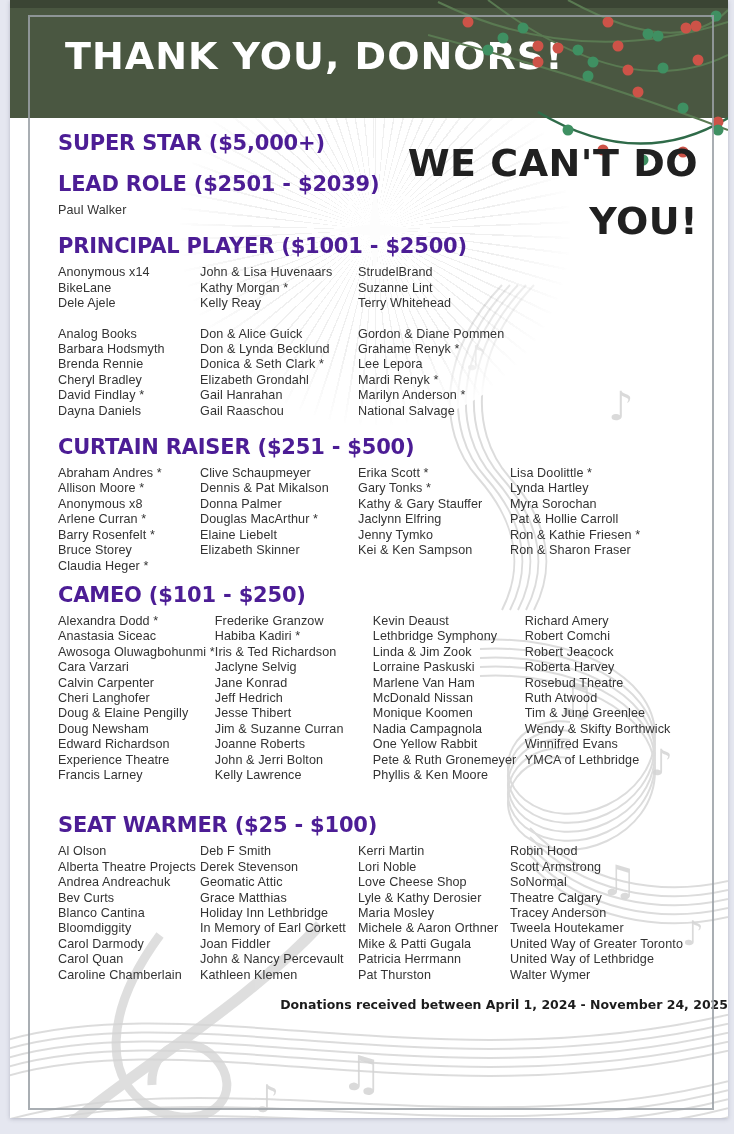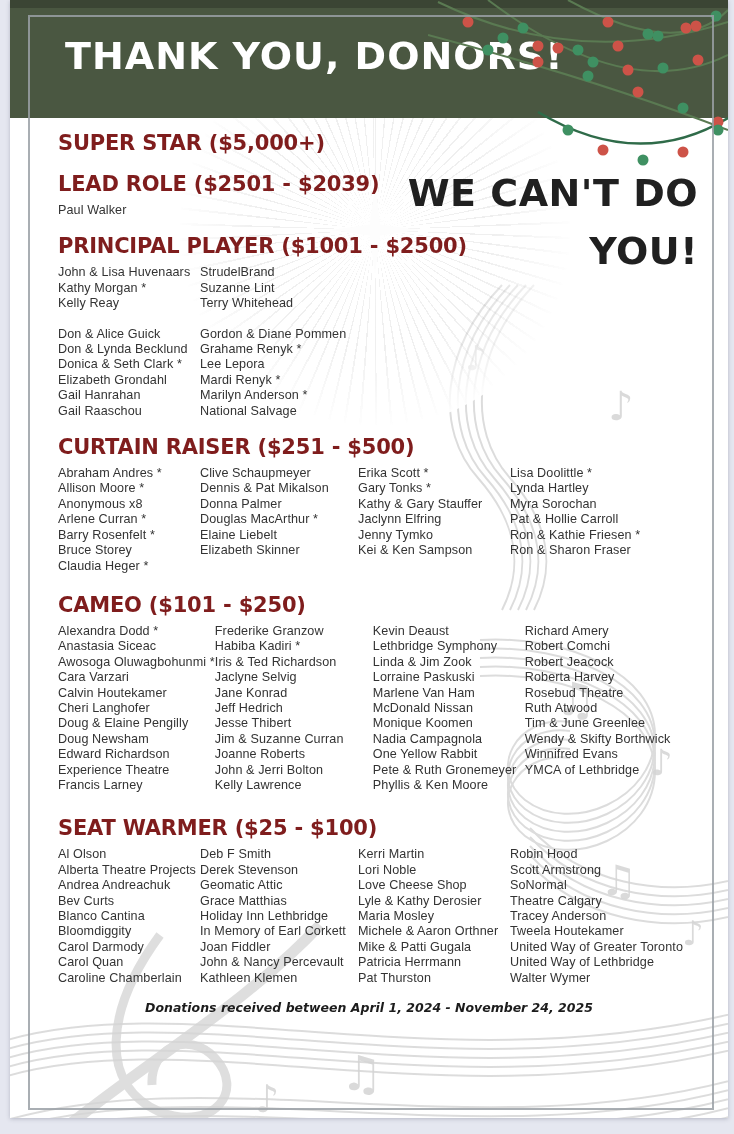--- a/index.html
+++ b/index.html
@@ -25,39 +25,39 @@
   
   .starburst{position:absolute;left:170px;top:35px;width:390px;height:390px;border-radius:50%;z-index:1;
         background:repeating-conic-gradient(rgba(70,70,70,.085) 0deg .7deg, transparent .7deg 4.6deg);}
   .starburst::after{content:"";position:absolute;inset:-2px;border-radius:50%;
         background:radial-gradient(circle,#fff 0%,rgba(255,255,255,.15) 18%,rgba(255,255,255,0) 42%,#fff 72%);}
   .starburst::before{content:"";position:absolute;left:152px;top:152px;width:86px;height:86px;background:#fdfdfd;z-index:1;
         clip-path:polygon(50% 0,56% 44%,100% 50%,56% 56%,50% 100%,44% 56%,0 50%,44% 44%);
         filter:drop-shadow(0 0 2px #d8d8d8);}
   .watermark{position:absolute;left:0;top:0;z-index:0;}
   
-  .tagline{position:absolute;top:164px;right:30px;width:320px;text-align:right;z-index:4;
+  .tagline{position:absolute;top:134px;right:30px;width:320px;text-align:right;z-index:4;
         font-family:"DejaVu Sans","Liberation Sans",sans-serif;font-weight:700;font-size:38px;line-height:58px;
         color:#202020;letter-spacing:.5px;}
   
   .sections{position:relative;z-index:2;padding:118px 18px 0 48px;}
   .donor-section{margin-top:15px;}
   .donor-section[data-name="donor-section-super-star"]{margin-top:12px;}
-  .donor-section[data-name="donor-section-cameo"]{margin-top:18px;}
-  .donor-section[data-name="donor-section-seat-warmer"]{margin-top:22px;}
+  .donor-section[data-name="donor-section-cameo"]{margin-top:8px;}
+  .donor-section[data-name="donor-section-seat-warmer"]{margin-top:29px;}
   .sec-title{font-family:"DejaVu Sans","Liberation Sans",sans-serif;font-weight:700;font-size:21px;line-height:26px;
-        letter-spacing:-.2px;color:#7f1d1d;margin-bottom:6px;white-space:nowrap;}
+        letter-spacing:-.2px;color:#4c1d95;margin-bottom:6px;white-space:nowrap;}
   .cols{display:flex;}
   .col{flex:0 0 142px;}
   .col:nth-child(2){flex:0 0 158px;}
   .col:nth-child(3){flex:0 0 152px;}
   .col:nth-child(4){flex:1 1 auto;}
   .donor{font-size:12.6px;line-height:15.4px;color:var(--text-name);letter-spacing:.1px;white-space:nowrap;}
   
-  .footer{position:relative;z-index:2;margin-top:14px;text-align:center;color:#1c1c1c;font-style:italic;}
+  .footer{position:relative;z-index:2;margin-top:14px;text-align:right;color:#1c1c1c;}
   .footer .f1{font-family:"DejaVu Sans","Liberation Sans",sans-serif;font-weight:700;font-size:12.5px;line-height:16px;margin-bottom:3px;}
   .footer .f2{font-size:13px;line-height:15.5px;}
 </style>
 </head>
 <body>
 
 <div class="page" data-name="poster-page">
 
   <svg class="watermark" data-name="music-notes-watermark-icon" width="718" height="1118" viewBox="0 0 718 1118" fill="none">
     <g stroke="var(--watermark-gray)" stroke-width="2" opacity=".8">
@@ -165,33 +165,46 @@
         <div class="cols" data-name="donor-columns">
           <div class="col" data-name="donor-column">
             <div class="donor" data-name="donor-name">Paul Walker</div>
           </div>
         </div>
       </section>
       <section class="donor-section" data-name="donor-section-principal-player">
         <h2 class="sec-title" data-name="section-title">PRINCIPAL PLAYER ($1001 - $2500)</h2>
         <div class="cols" data-name="donor-columns">
           <div class="col" data-name="donor-column">
+            <div class="donor" data-name="donor-name">Anonymous x14</div>
+            <div class="donor" data-name="donor-name">BikeLane</div>
+            <div class="donor" data-name="donor-name">Dele Ajele</div>
+          </div>
+          <div class="col" data-name="donor-column">
             <div class="donor" data-name="donor-name">John &amp; Lisa Huvenaars</div>
             <div class="donor" data-name="donor-name">Kathy Morgan *</div>
             <div class="donor" data-name="donor-name">Kelly Reay</div>
           </div>
           <div class="col" data-name="donor-column">
             <div class="donor" data-name="donor-name">StrudelBrand</div>
             <div class="donor" data-name="donor-name">Suzanne Lint</div>
             <div class="donor" data-name="donor-name">Terry Whitehead</div>
           </div>
         </div>
       </section>
       <section class="donor-section" data-name="donor-section-supporting-cast">
         <div class="cols" data-name="donor-columns">
+          <div class="col" data-name="donor-column">
+            <div class="donor" data-name="donor-name">Analog Books</div>
+            <div class="donor" data-name="donor-name">Barbara Hodsmyth</div>
+            <div class="donor" data-name="donor-name">Brenda Rennie</div>
+            <div class="donor" data-name="donor-name">Cheryl Bradley</div>
+            <div class="donor" data-name="donor-name">David Findlay *</div>
+            <div class="donor" data-name="donor-name">Dayna Daniels</div>
+          </div>
           <div class="col" data-name="donor-column">
             <div class="donor" data-name="donor-name">Don &amp; Alice Guick</div>
             <div class="donor" data-name="donor-name">Don &amp; Lynda Becklund</div>
             <div class="donor" data-name="donor-name">Donica &amp; Seth Clark *</div>
             <div class="donor" data-name="donor-name">Elizabeth Grondahl</div>
             <div class="donor" data-name="donor-name">Gail Hanrahan</div>
             <div class="donor" data-name="donor-name">Gail Raaschou</div>
           </div>
           <div class="col" data-name="donor-column">
             <div class="donor" data-name="donor-name">Gordon &amp; Diane Pommen</div>
@@ -242,21 +255,21 @@
         </div>
       </section>
       <section class="donor-section" data-name="donor-section-cameo">
         <h2 class="sec-title" data-name="section-title">CAMEO ($101 - $250)</h2>
         <div class="cols" data-name="donor-columns">
           <div class="col" data-name="donor-column">
             <div class="donor" data-name="donor-name">Alexandra Dodd *</div>
             <div class="donor" data-name="donor-name">Anastasia Siceac</div>
             <div class="donor" data-name="donor-name">Awosoga Oluwagbohunmi *</div>
             <div class="donor" data-name="donor-name">Cara Varzari</div>
-            <div class="donor" data-name="donor-name">Calvin Houtekamer</div>
+            <div class="donor" data-name="donor-name">Calvin Carpenter</div>
             <div class="donor" data-name="donor-name">Cheri Langhofer</div>
             <div class="donor" data-name="donor-name">Doug &amp; Elaine Pengilly</div>
             <div class="donor" data-name="donor-name">Doug Newsham</div>
             <div class="donor" data-name="donor-name">Edward Richardson</div>
             <div class="donor" data-name="donor-name">Experience Theatre</div>
             <div class="donor" data-name="donor-name">Francis Larney</div>
           </div>
           <div class="col" data-name="donor-column">
             <div class="donor" data-name="donor-name">Frederike Granzow</div>
             <div class="donor" data-name="donor-name">Habiba Kadiri *</div>

